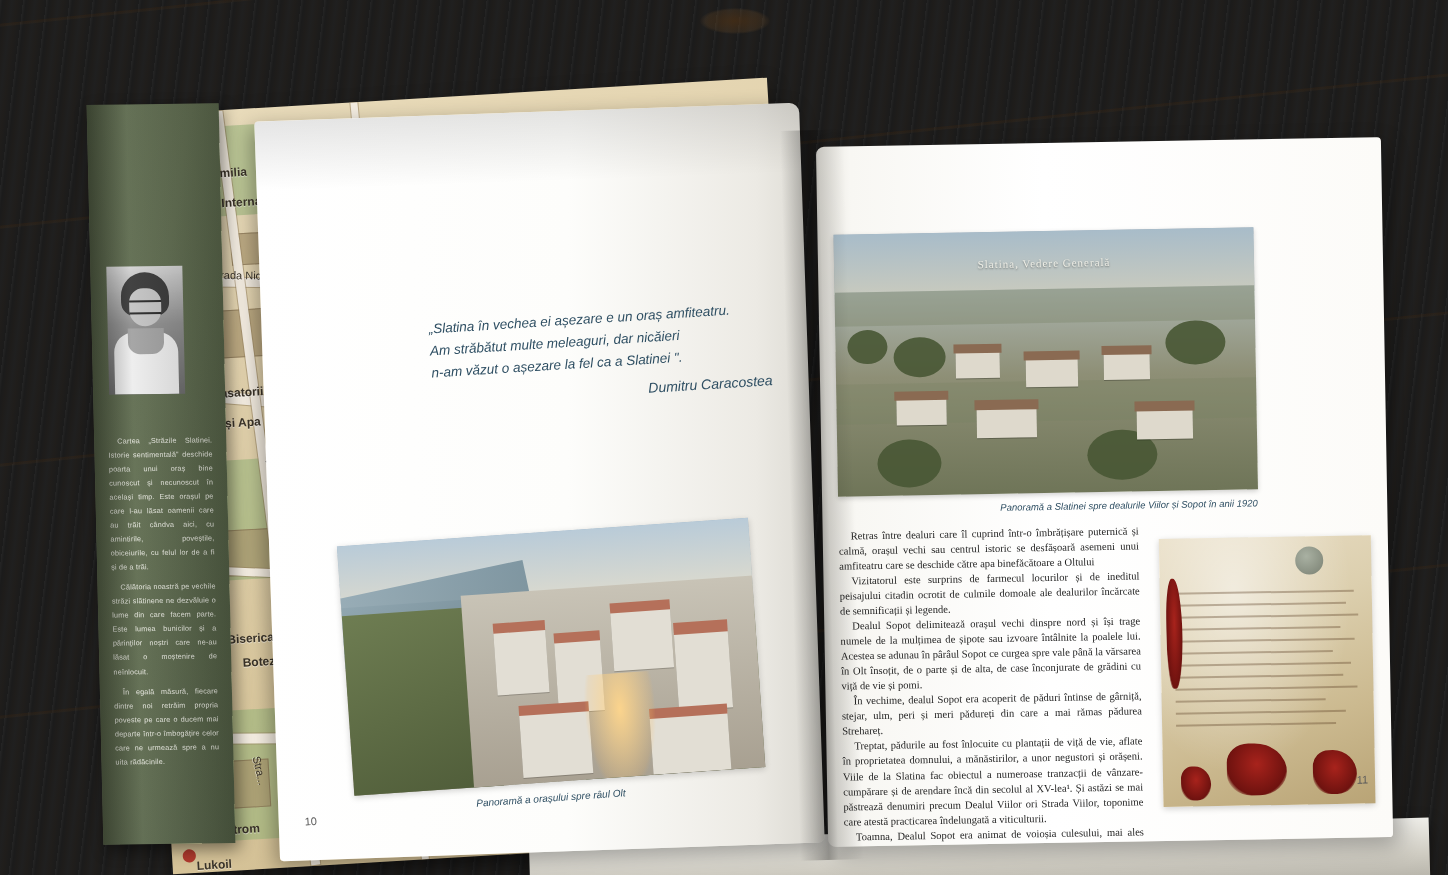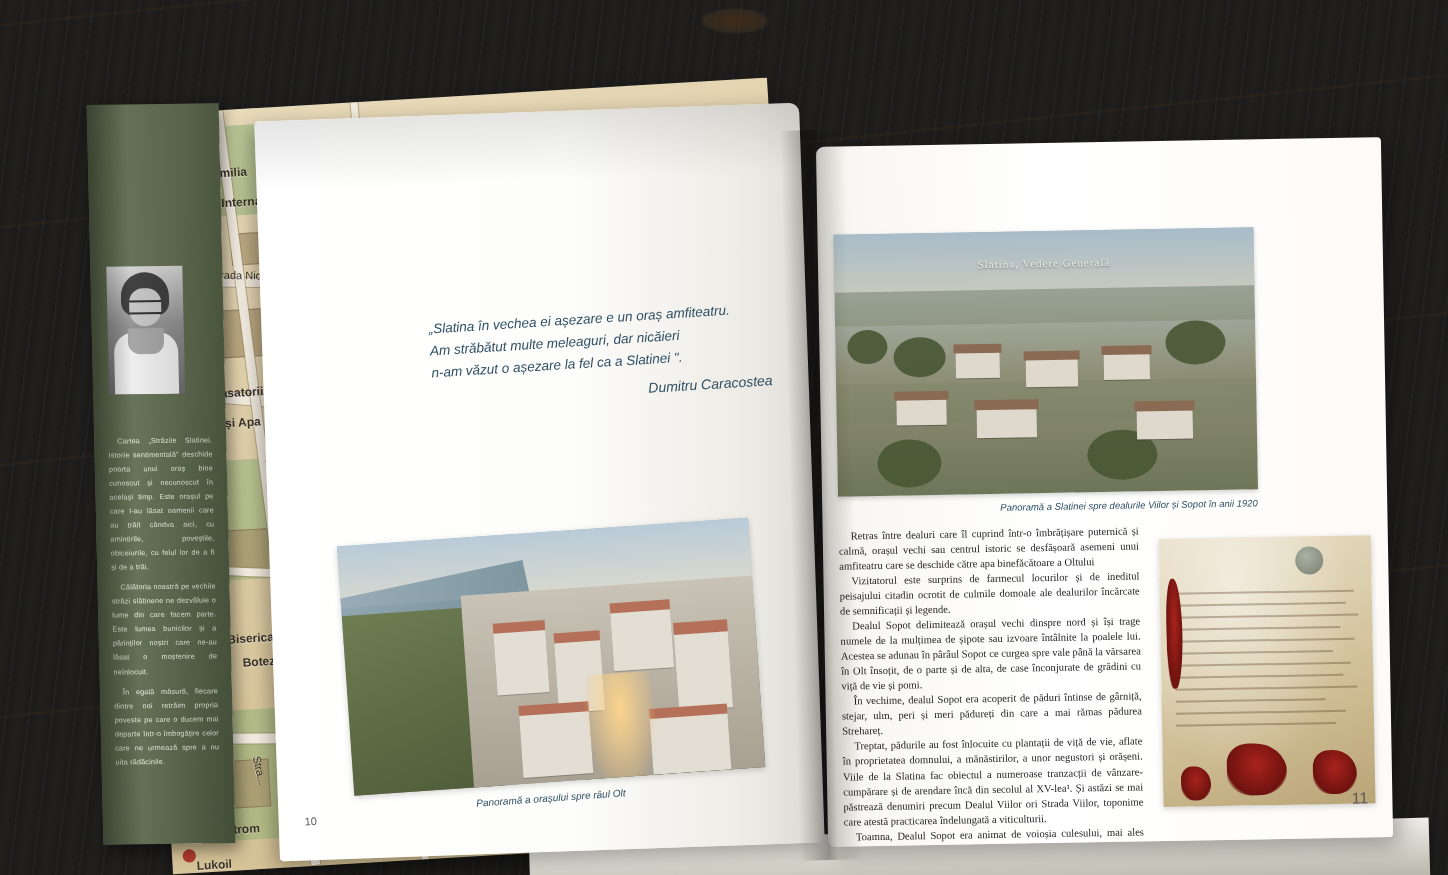--- a/index.html
+++ b/index.html
@@ -364,22 +364,22 @@
   .doc-seal-round {
     position: absolute;
     left: 136px; top: 10px; width: 28px; height: 28px;
     border-radius: 50%;
     background: radial-gradient(circle at 40% 35%, #9aa69a, #5f6a5f);
     opacity: .8;
   }
   .folio-right {
     position: absolute;
     right: 24px;
-    top: 652px;
-    font-size: 16px;
+    top: 636px;
+    font-size: 11px;
     color: #5a5a5a;
   }
 </style>
 </head>
 <body>
 
 <div class="scene">
   <div class="wood-grain"></div>
   <div class="plank-seam seam1"></div>
   <div class="plank-seam seam2"></div>

